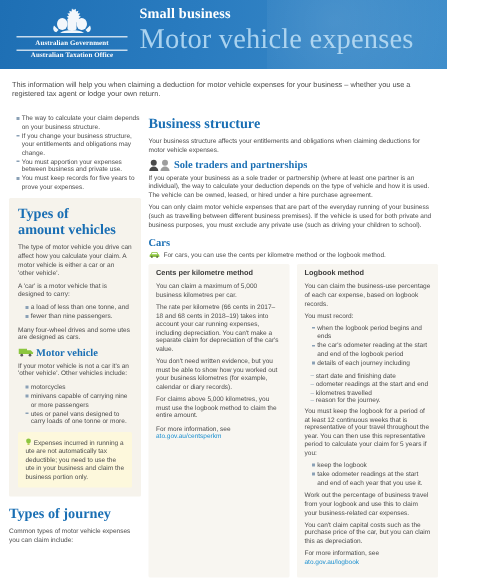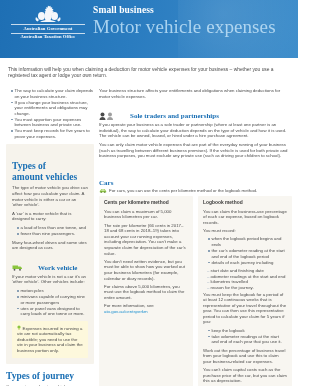--- a/index.html
+++ b/index.html
@@ -4,21 +4,21 @@
 <style>
   html,body{margin:0;padding:0;}
   body{
     width:298px;height:386px;overflow:hidden;background:#ffffff;
     font-family:"Liberation Sans",sans-serif;
     color:#3c3c3c;-webkit-font-smoothing:none;
   }
   .page{position:relative;width:298px;height:386px;overflow:hidden;}
 
   
-  .header{position:relative;height:58px;background:#1c6bb0;
+  .header{position:relative;height:46px;background:#1c6bb0;
     background:linear-gradient(100deg,#1e6fb4 0%,#2a7cc0 45%,#3f8ecb 100%);
     overflow:hidden;}
   .header:after{content:"";position:absolute;right:-30px;top:-30px;width:150px;height:110px;
     background:radial-gradient(circle at 30% 40%, rgba(255,255,255,.10), rgba(255,255,255,0) 65%);}
   .crest-wrap{position:absolute;left:11px;top:4px;width:74px;}
   .crest{width:30px;height:19px;margin:0 auto;display:block;}
   .gov-line{font-family:"Liberation Serif",serif;font-weight:bold;color:#ffffff;
     font-size:4.6px;letter-spacing:.1px;text-align:center;line-height:6px;}
   .gov-rule{height:.5px;background:rgba(255,255,255,.75);margin:1px 0 1px 0;}
   .title-wrap{position:absolute;left:93px;top:5px;right:4px;}
@@ -50,21 +50,21 @@
 
   
   .panel{background:#f6f3ec;border-radius:1px;padding:5px 6px 6px 6px;margin-top:5px;}
 
   
   .callout{background:#fdf8dc;border-radius:1px;padding:4px 5px;margin:4px 0 0 0;position:relative;}
   .callout p{font-size:4.35px;line-height:5.7px;margin:0;color:#4b4b4b;}
   .bulb{display:inline-block;width:4px;height:5px;vertical-align:-.5px;margin-right:1.5px;}
 
   
-  .iconrow{display:flex;align-items:center;gap:15px;margin:13px 0 2px 0;}
+  .iconrow{display:flex;align-items:center;gap:1px;margin:3px 0 2px 0;}
   .ic{display:block;}
 
   a.link{color:#1a8fd0;text-decoration:none;}
 
   
   .methods{display:flex;gap:5px;margin-top:3px;}
   .method{flex:1;background:#f8f6f1;border-radius:1px;padding:4px 5px 5px 5px;}
   .method h4{font-size:4.9px;line-height:6px;margin:0 0 2.5px 0;color:#3b3b3b;font-weight:bold;}
   .method p{font-size:4.35px;line-height:5.6px;margin:0 0 2.6px 0;color:#4b4b4b;}
   .tiny-note{font-size:4.35px;line-height:5.6px;color:#4b4b4b;margin:0;}
@@ -106,39 +106,39 @@
     <div class="col-left">
 
       <ul class="body">
         <li>The way to calculate your claim depends on your business structure.</li>
         <li>If you change your business structure, your entitlements and obligations may change.</li>
         <li>You must apportion your expenses between business and private use.</li>
         <li>You must keep records for five years to prove your expenses.</li>
       </ul>
 
       <div class="panel">
-        <h2 class="sec" style="margin-top:12px">Types of</h2>
+        <h2 class="sec" style="margin-top:1px">Types of</h2>
         <h2 class="sec" style="margin-top:-3px">amount vehicles</h2>
         <p class="body">The type of motor vehicle you drive can affect how you calculate your claim. A motor vehicle is either a car or an 'other vehicle'.</p>
 
         <p class="body">A 'car' is a motor vehicle that is designed to carry:</p>
         <ul class="body">
           <li>a load of less than one tonne, and</li>
           <li>fewer than nine passengers.</li>
         </ul>
         <p class="body">Many four-wheel drives and some utes are designed as cars.</p>
 
         <div class="iconrow">
           <svg class="ic" width="11" height="7" viewBox="0 0 22 14">
             <rect x="1" y="3" width="11" height="7" fill="#8cc63f"></rect>
             <path d="M12 5h5l3 3v2h-8z" fill="#8cc63f"></path>
             <circle cx="5" cy="11.5" r="1.8" fill="#5d5d5d"></circle>
             <circle cx="16" cy="11.5" r="1.8" fill="#5d5d5d"></circle>
           </svg>
-          <h3 class="sub">Work vehicle</h3>
+          <h3 class="sub">Motor vehicle</h3>
         </div>
         <p class="body">If your motor vehicle is not a car it's an 'other vehicle'. Other vehicles include:</p>
         <ul class="body">
           <li>motorcycles</li>
           <li>minivans capable of carrying nine or more passengers</li>
           <li>utes or panel vans designed to carry loads of one tonne or more.</li>
         </ul>
 
         <div class="callout">
           <p><svg class="bulb" viewBox="0 0 8 10">
@@ -148,35 +148,36 @@
         </div>
       </div>
 
       <h2 class="sec" style="margin-top:7px">Types of journey</h2>
       <p class="body">Common types of motor vehicle expenses you can claim include:</p>
 
     </div>
 
     <div class="col-right">
 
+      <h2 class="sec">Business structure</h2>
       <p class="body">Your business structure affects your entitlements and obligations when claiming deductions for motor vehicle expenses.</p>
 
       <div class="iconrow">
         <svg class="ic" width="16" height="8" viewBox="0 0 32 16">
           <circle cx="7" cy="5" r="4" fill="#4a4a4a"></circle>
           <path d="M1 16c0-4 3-6 6-6s6 2 6 6z" fill="#4a4a4a"></path>
           <circle cx="22" cy="5" r="4" fill="#9e9e9e"></circle>
           <path d="M16 16c0-4 3-6 6-6s6 2 6 6z" fill="#9e9e9e"></path>
         </svg>
         <h3 class="sub">Sole traders and partnerships</h3>
       </div>
       <p class="body">If you operate your business as a sole trader or partnership (where at least one partner is an individual), the way to calculate your deduction depends on the type of vehicle and how it is used. The vehicle can be owned, leased, or hired under a hire purchase agreement.</p>
       <p class="body">You can only claim motor vehicle expenses that are part of the everyday running of your business (such as travelling between different business premises). If the vehicle is used for both private and business purposes, you must exclude any private use (such as driving your children to school).</p>
 
-      <h3 class="sub" style="display:block;margin-top:20px">Cars</h3>
+      <h3 class="sub" style="display:block;margin-top:6px">Cars</h3>
       <p class="tiny-note" style="margin:1px 0 0 0"><svg class="inline-ic" width="8" height="5" viewBox="0 0 20 14">
             <path d="M1 9c0-1 1-2 2-2l2-4h10l2 4c1 0 2 1 2 2v3h-2a2 2 0 0 1-4 0H7a2 2 0 0 1-4 0H1z" fill="#8cc63f"></path>
             <path d="M6 4h8l1.3 3H4.7z" fill="#fff"></path>
             <circle cx="5" cy="11.5" r="1.6" fill="#5d5d5d"></circle>
             <circle cx="15" cy="11.5" r="1.6" fill="#5d5d5d"></circle>
           </svg><span>For cars, you can use the cents per kilometre method or the logbook method.</span></p>
 
       <div class="methods">
         <div class="method">
           <h4>Cents per kilometre method</h4>

